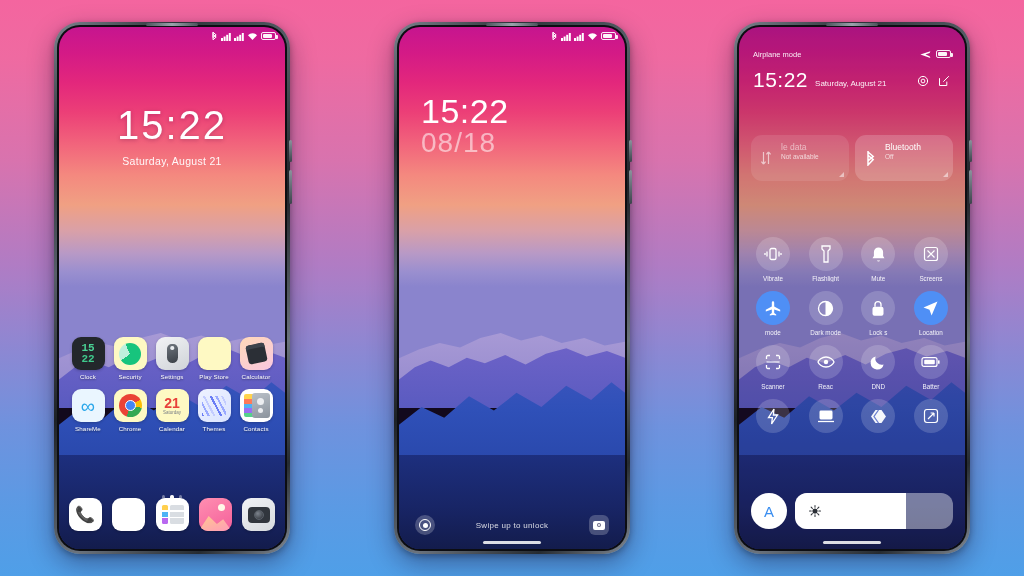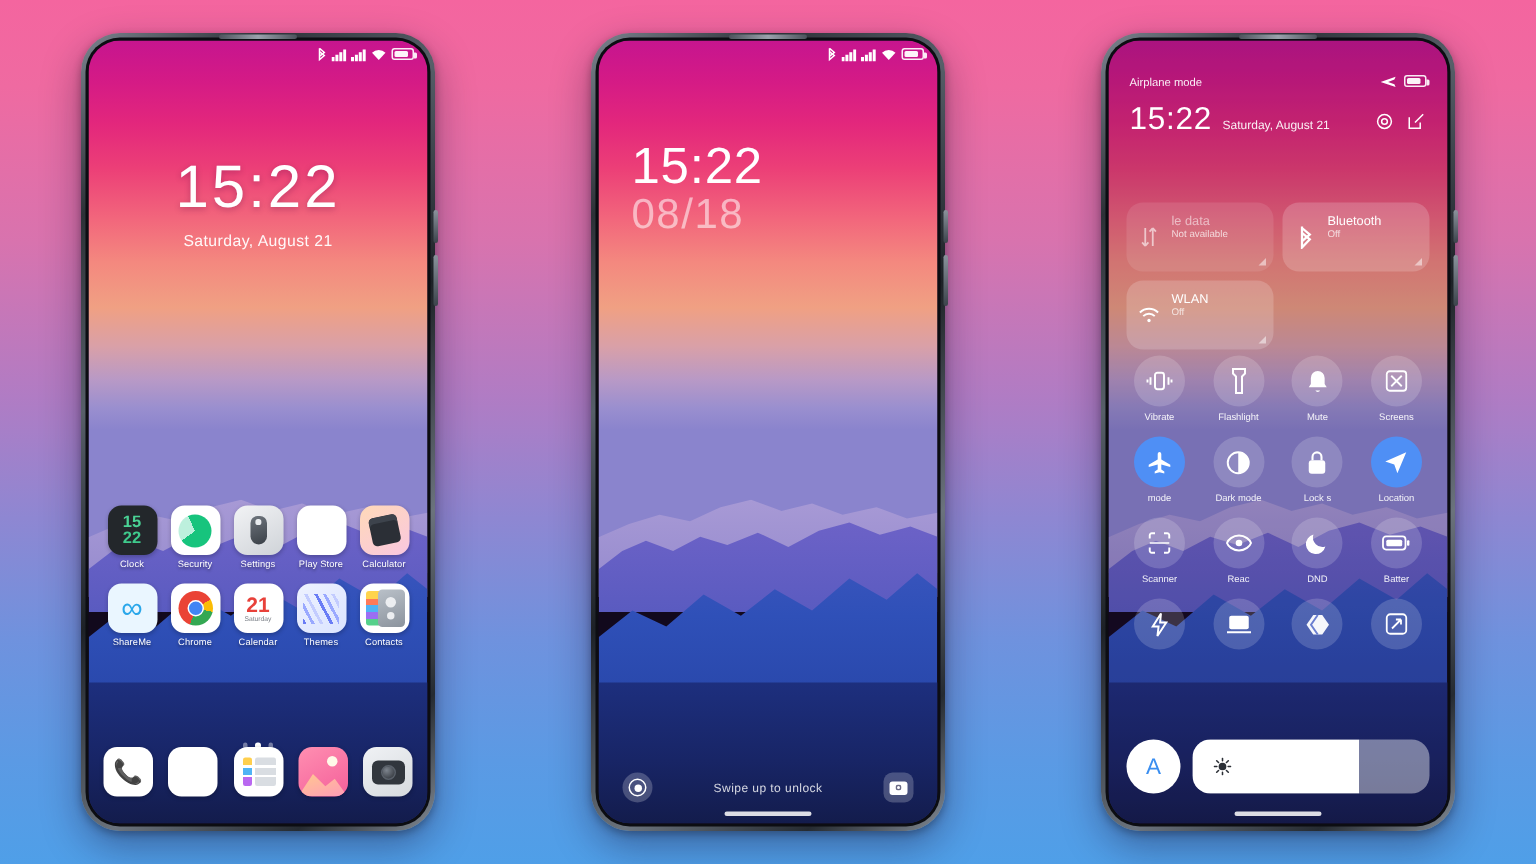--- a/index.html
+++ b/index.html
@@ -121,32 +121,32 @@
   }
 
   
   .appgrid {
     position: absolute; left: 10px; right: 10px; top: 310px; z-index: 4;
   }
   .approw { display: flex; justify-content: space-between; margin-bottom: 9px; }
   .app { width: 38px; text-align: center; }
   .appicon {
     width: 33px; height: 33px; margin: 0 auto 3px; border-radius: 9px;
-    background: #ffffff; position: relative; overflow: hidden;
+    background: #fef9c3; position: relative; overflow: hidden;
     box-shadow: 0 1px 3px rgba(0,0,0,.22);
     display: flex; align-items: center; justify-content: center;
   }
   .applabel {
     font-size: 6.2px; color: #fff; letter-spacing: .1px;
     text-shadow: 0 1px 2px rgba(0,0,0,.45); white-space: nowrap;
   }
 
   
   .ic-clock { background:#23272b; flex-direction:column; line-height:1; }
-  .ic-clock b { font-size:11px; color:#4ad295; font-weight:700; font-family:Liberation Sans, sans-serif;}
+  .ic-clock b { font-size:11px; color:#4ad295; font-weight:700; font-family:Liberation Mono, monospace;}
   .ic-clock b.b2 { color:#3fc98c; }
   .ic-security::before {
     content:''; width:22px; height:22px; border-radius:50%;
     background: conic-gradient(from -25deg, #17c47d 0 72%, #bdf0dd 72% 100%);
   }
   .ic-settings { background: linear-gradient(150deg,#f2f3f5,#cfd3d8); }
   .ic-settings::before {
     content:''; width:11px; height:19px; border-radius:6px 6px 7px 7px;
     background: linear-gradient(160deg,#6e757d,#3a4047);
   }
@@ -653,32 +653,20 @@
             <div class="cico">
               <svg width="11" height="16" viewBox="0 0 11 16">
                   <path d="M3 2 8.2 6.4 3 10.8 3 1 3 15 8.2 9.6 3 5.2" fill="none" stroke="#fff" stroke-width="1.5"></path>
                 </svg>
             </div>
             <div class="ctitle">Bluetooth</div>
             <div class="csub">Off</div>
             <div class="corner"></div>
           </div>
 
-          <div class="cc-card glass">
-            <div class="cico">
-              <svg width="15" height="12" viewBox="0 0 15 12">
-                  <path d="M1 4.2a9.2 9.2 0 0 1 13 0" fill="none" stroke="#fff" stroke-width="1.4"></path>
-                  <path d="M3.4 6.8a5.8 5.8 0 0 1 8.2 0" fill="none" stroke="#fff" stroke-width="1.4"></path>
-                  <circle cx="7.5" cy="9.9" r="1.2" fill="#fff"></circle>
-                </svg>
-            </div>
-            <div class="ctitle">WLAN</div>
-            <div class="csub">Off</div>
-            <div class="corner"></div>
-          </div>
         </div>
 
         <div class="cc-grid">
 
           <div class="cc-row">
             <div class="cc-tog">
               <div class="cc-cir">
                 <svg width="18" height="14" viewBox="0 0 18 14">
                     <rect x="6" y="1.5" width="6" height="11" rx="1.6" fill="none" stroke="#fff" stroke-width="1.3"></rect>
                     <path d="M3 4.5v5M15 4.5v5M1 6v2M17 6v2" stroke="#fff" stroke-width="1.3"></path>

